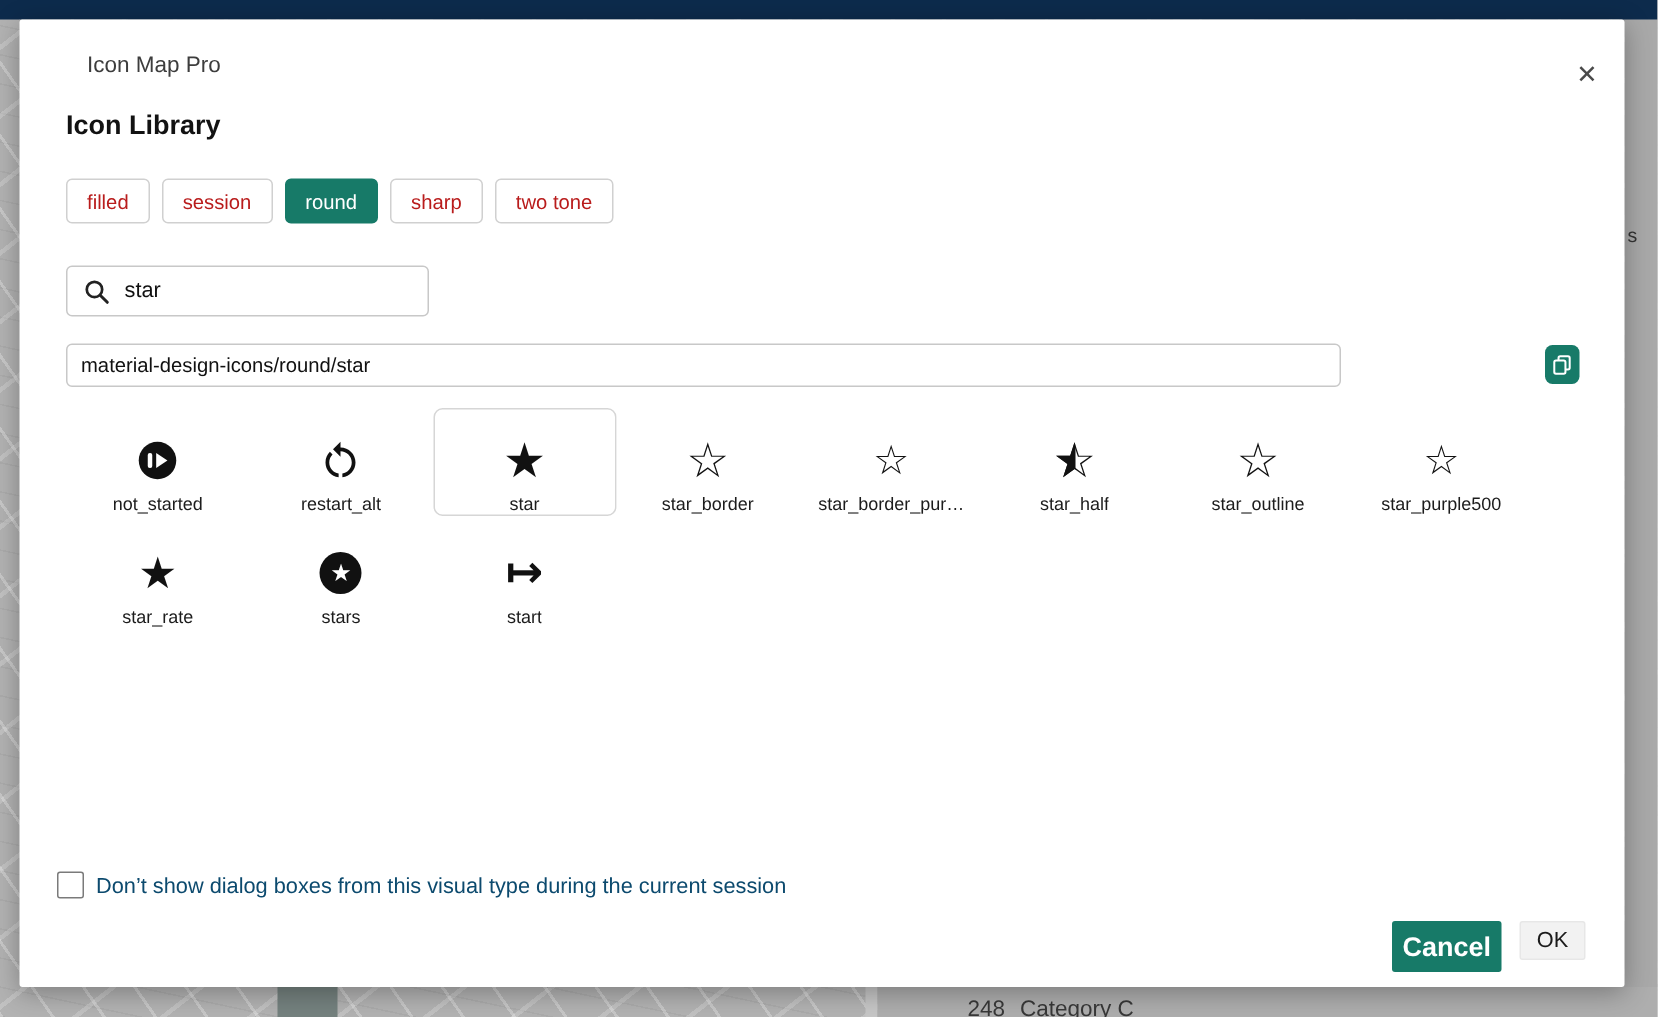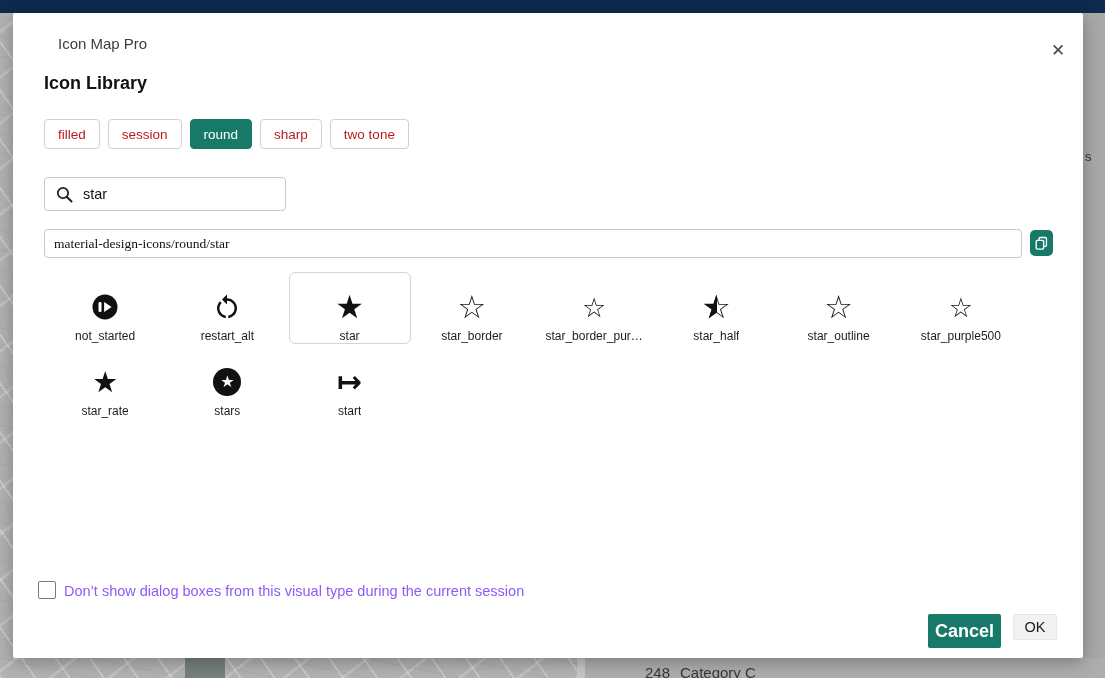--- a/index.html
+++ b/index.html
@@ -51,23 +51,23 @@
     position:absolute; left:31px; top:164px; width:242px; height:34px;
     border:1px solid #c8c8c8; border-radius:4px; display:flex; align-items:center; padding:0 10px; gap:9px;
   }
   .search-box svg { flex:0 0 auto; }
   .search-input {
     border:none; outline:none; flex:1; font-size:14.5px; color:#111; min-width:0;
     font-family:"Liberation Sans", sans-serif;
   }
 
   .path-input {
-    position:absolute; left:31px; top:216px; width:978px; height:29px;
+    position:absolute; left:31px; top:216px; width:850px; height:29px;
     border:1px solid #c8c8c8; border-radius:4px; padding:0 9px; font-size:13.5px; color:#111;
-    outline:none; font-family:Liberation Serif, serif;
+    outline:none; font-family:Liberation Sans, sans-serif;
   }
   .copy-btn {
     position:absolute; left:1017px; top:217px; width:23px; height:26px;
     background:var(--accent); border:none; border-radius:5px; cursor:pointer;
     display:flex; align-items:center; justify-content:center; padding:0;
   }
 
   .icon-grid {
     position:absolute; left:31px; top:259px; width:978px;
     display:grid; grid-template-columns:repeat(8, 1fr); grid-auto-rows:75px;
@@ -90,21 +90,21 @@
   .circle-star {
     width:28px; height:28px; border-radius:50%; background:#111; color:#fff;
     display:flex; align-items:center; justify-content:center; font-size:16px;
     font-family:"DejaVu Sans", sans-serif; line-height:1;
   }
 
   .checkbox-row { position:absolute; left:25px; top:568px; display:flex; align-items:flex-start; }
   .checkbox {
     width:18px; height:18px; border:1.5px solid #7a7a7a; border-radius:2px; background:#fff; cursor:pointer;
   }
-  .checkbox-label { margin-left:8px; font-size:14.5px; color:#8b5cf6; line-height:20px; }
+  .checkbox-label { margin-left:8px; font-size:14.5px; color:#0c4a6e; line-height:20px; }
 
   .btn-cancel {
     position:absolute; left:915px; top:601px; width:73px; height:34px;
     background:var(--accent); color:#fff; border:none; border-radius:2px;
     font-size:18px; font-weight:600; cursor:pointer; font-family:"Liberation Sans", sans-serif;
   }
   .btn-ok {
     position:absolute; left:1000px; top:601px; width:44px; height:26px;
     background:#f2f2f2; color:#1b1b1b; border:1px solid #e7e7e7; border-radius:2px;
     font-size:14.5px; cursor:pointer; font-family:"Liberation Sans", sans-serif;

